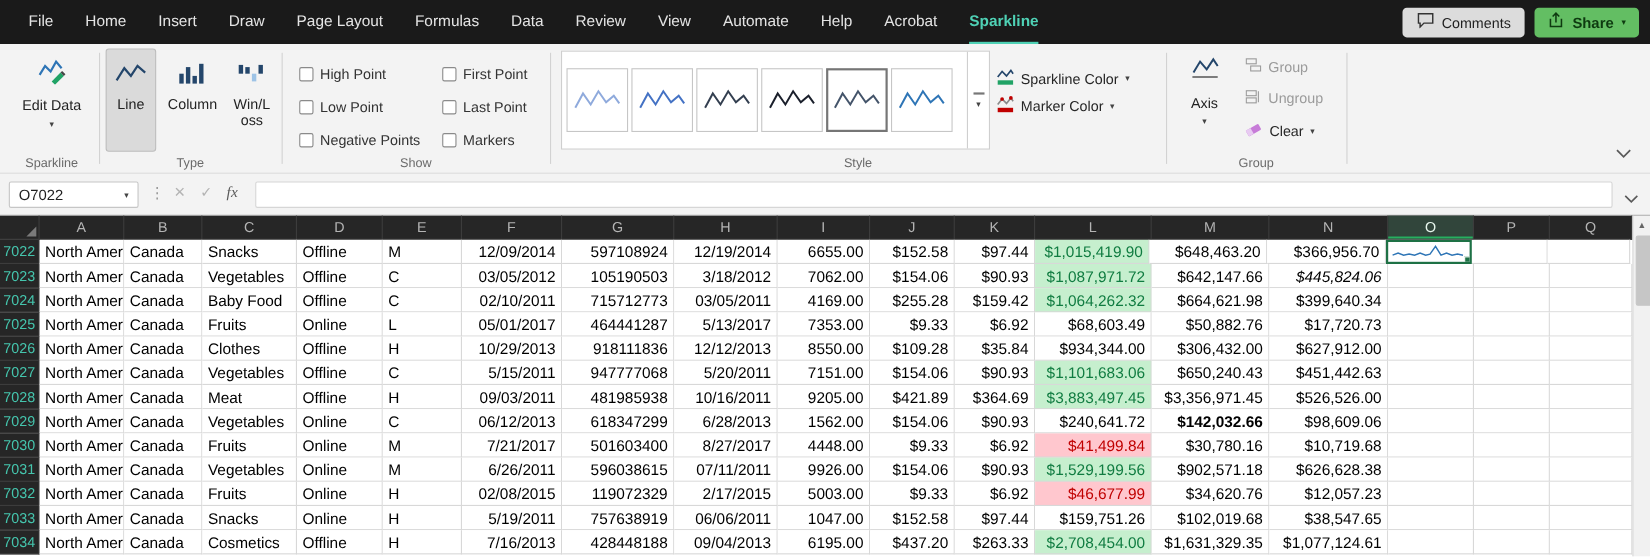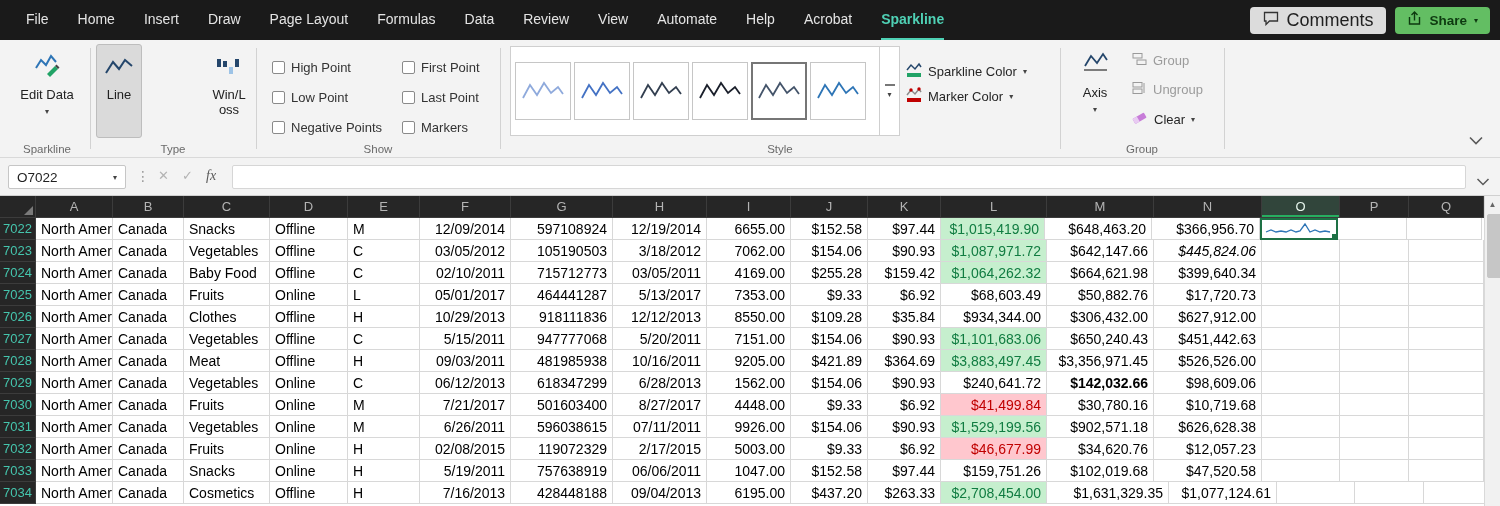--- a/index.html
+++ b/index.html
@@ -17,21 +17,21 @@
   }
   .menu-tabs { display:flex; gap:29px; height:40px; }
   .tab {
     color:#e4e4e4; font-size:14px; height:40px; display:flex; align-items:center;
     border-bottom:2px solid transparent; cursor:default; white-space:nowrap;
   }
   .tab.active { color:#4fd1b5; font-weight:bold; border-bottom-color:#4fd1b5; }
   .titlebar-right { margin-left:auto; display:flex; gap:9px; align-items:center; }
   .comments-btn {
     height:27px; background:#dcdcdc; border-radius:4px; display:flex; align-items:center;
-    gap:7px; padding:0 13px; font-size:18px; color:#1f1f1f; cursor:default;
+    gap:7px; padding:0 13px; font-size:13px; color:#1f1f1f; cursor:default;
   }
   .share-btn {
     height:27px; background:#63be63; border-radius:4px; display:flex; align-items:center;
     gap:7px; padding:0 12px; font-size:13.5px; color:#0e3a10; font-weight:bold; cursor:default;
   }
   .share-btn .caret { color:#0e3a10; }
   .caret { font-size:8px; color:#444; font-family:"DejaVu Sans", sans-serif; }
 
   
   .ribbon { position:relative; height:118px; background:#f3f3f3; border-bottom:1px solid #d9d9d9; }
@@ -200,20 +200,29 @@
       <div class="glabel">Sparkline</div>
     </div>
     <div class="gdivider" style="left:90px"></div>
 
     <div class="rgroup" style="left:92px;width:162px">
       <div class="typebtn sel" style="left:4px;width:46px">
         <svg width="30" height="22" viewBox="0 0 30 22">
             <polyline points="2,17 9,6 15,13 21,4 28,10" fill="none" stroke="#24466B" stroke-width="2"></polyline>
           </svg>
         <span class="tlabel">Line</span>
+      </div>
+      <div class="typebtn" style="left:56px;width:54px">
+        <svg width="30" height="22" viewBox="0 0 30 22" fill="#24466B">
+            <rect x="3" y="11" width="4" height="9"></rect>
+            <rect x="9" y="5" width="4" height="15"></rect>
+            <rect x="15" y="13" width="4" height="7"></rect>
+            <rect x="21" y="2" width="4" height="18"></rect>
+          </svg>
+        <span class="tlabel">Column</span>
       </div>
       <div class="typebtn" style="left:114px;width:46px">
         <svg width="30" height="22" viewBox="0 0 30 22">
             <rect x="3" y="3" width="4" height="8" fill="#24466B"></rect>
             <rect x="9" y="5" width="4" height="6" fill="#24466B"></rect>
             <rect x="15" y="11" width="4" height="7" fill="#9DC3E6"></rect>
             <rect x="21" y="3" width="4" height="8" fill="#24466B"></rect>
           </svg>
         <span class="tlabel">Win/Loss</span>
       </div>
@@ -630,40 +639,40 @@
           <div class="cell" style="width: 78px;">Online</div>
           <div class="cell" style="width: 72px;">H</div>
           <div class="cell r" style="width: 91px;">5/19/2011</div>
           <div class="cell r" style="width: 102px;">757638919</div>
           <div class="cell r" style="width: 94px;">06/06/2011</div>
           <div class="cell r" style="width: 84px;">1047.00</div>
           <div class="cell r" style="width: 77px;">$152.58</div>
           <div class="cell r" style="width: 73px;">$97.44</div>
           <div class="cell r" style="width: 106px;">$159,751.26</div>
           <div class="cell r" style="width: 107px;">$102,019.68</div>
-          <div class="cell r" style="width: 108px;">$47,520.58</div>
+          <div class="cell r" style="width: 108px;">$38,547.65</div>
           <div class="cell r" style="width: 78px;"></div>
           <div class="cell r" style="width: 69px;"></div>
           <div class="cell r" style="width: 75px;"></div>
         </div>
         <div class="grow">
           <div class="rowh">7034</div>
           <div class="cell" style="width: 77px;">North America</div>
           <div class="cell" style="width: 71px;">Canada</div>
           <div class="cell" style="width: 86px;">Cosmetics</div>
           <div class="cell" style="width: 78px;">Offline</div>
           <div class="cell" style="width: 72px;">H</div>
           <div class="cell r" style="width: 91px; text-align: right;">7/16/2013</div>
           <div class="cell r" style="width: 102px;">428448188</div>
           <div class="cell r" style="width: 94px;">09/04/2013</div>
           <div class="cell r" style="width: 84px;">6195.00</div>
           <div class="cell r" style="width: 77px;">$437.20</div>
           <div class="cell r" style="width: 73px;">$263.33</div>
           <div class="cell r hl-green" style="width: 106px;">$2,708,454.00</div>
-          <div class="cell r" style="width: 122px;">$1,631,329.35</div>
+          <div class="cell r" style="width: 107px;">$1,631,329.35</div>
           <div class="cell r" style="width: 108px;">$1,077,124.61</div>
           <div class="cell r" style="width: 78px;"></div>
           <div class="cell r" style="width: 69px;"></div>
           <div class="cell r" style="width: 75px;"></div>
         </div>
       </div>
     <div class="vscroll">
       <div class="arrow">▲</div>
       <div class="thumb"></div>
     </div>

